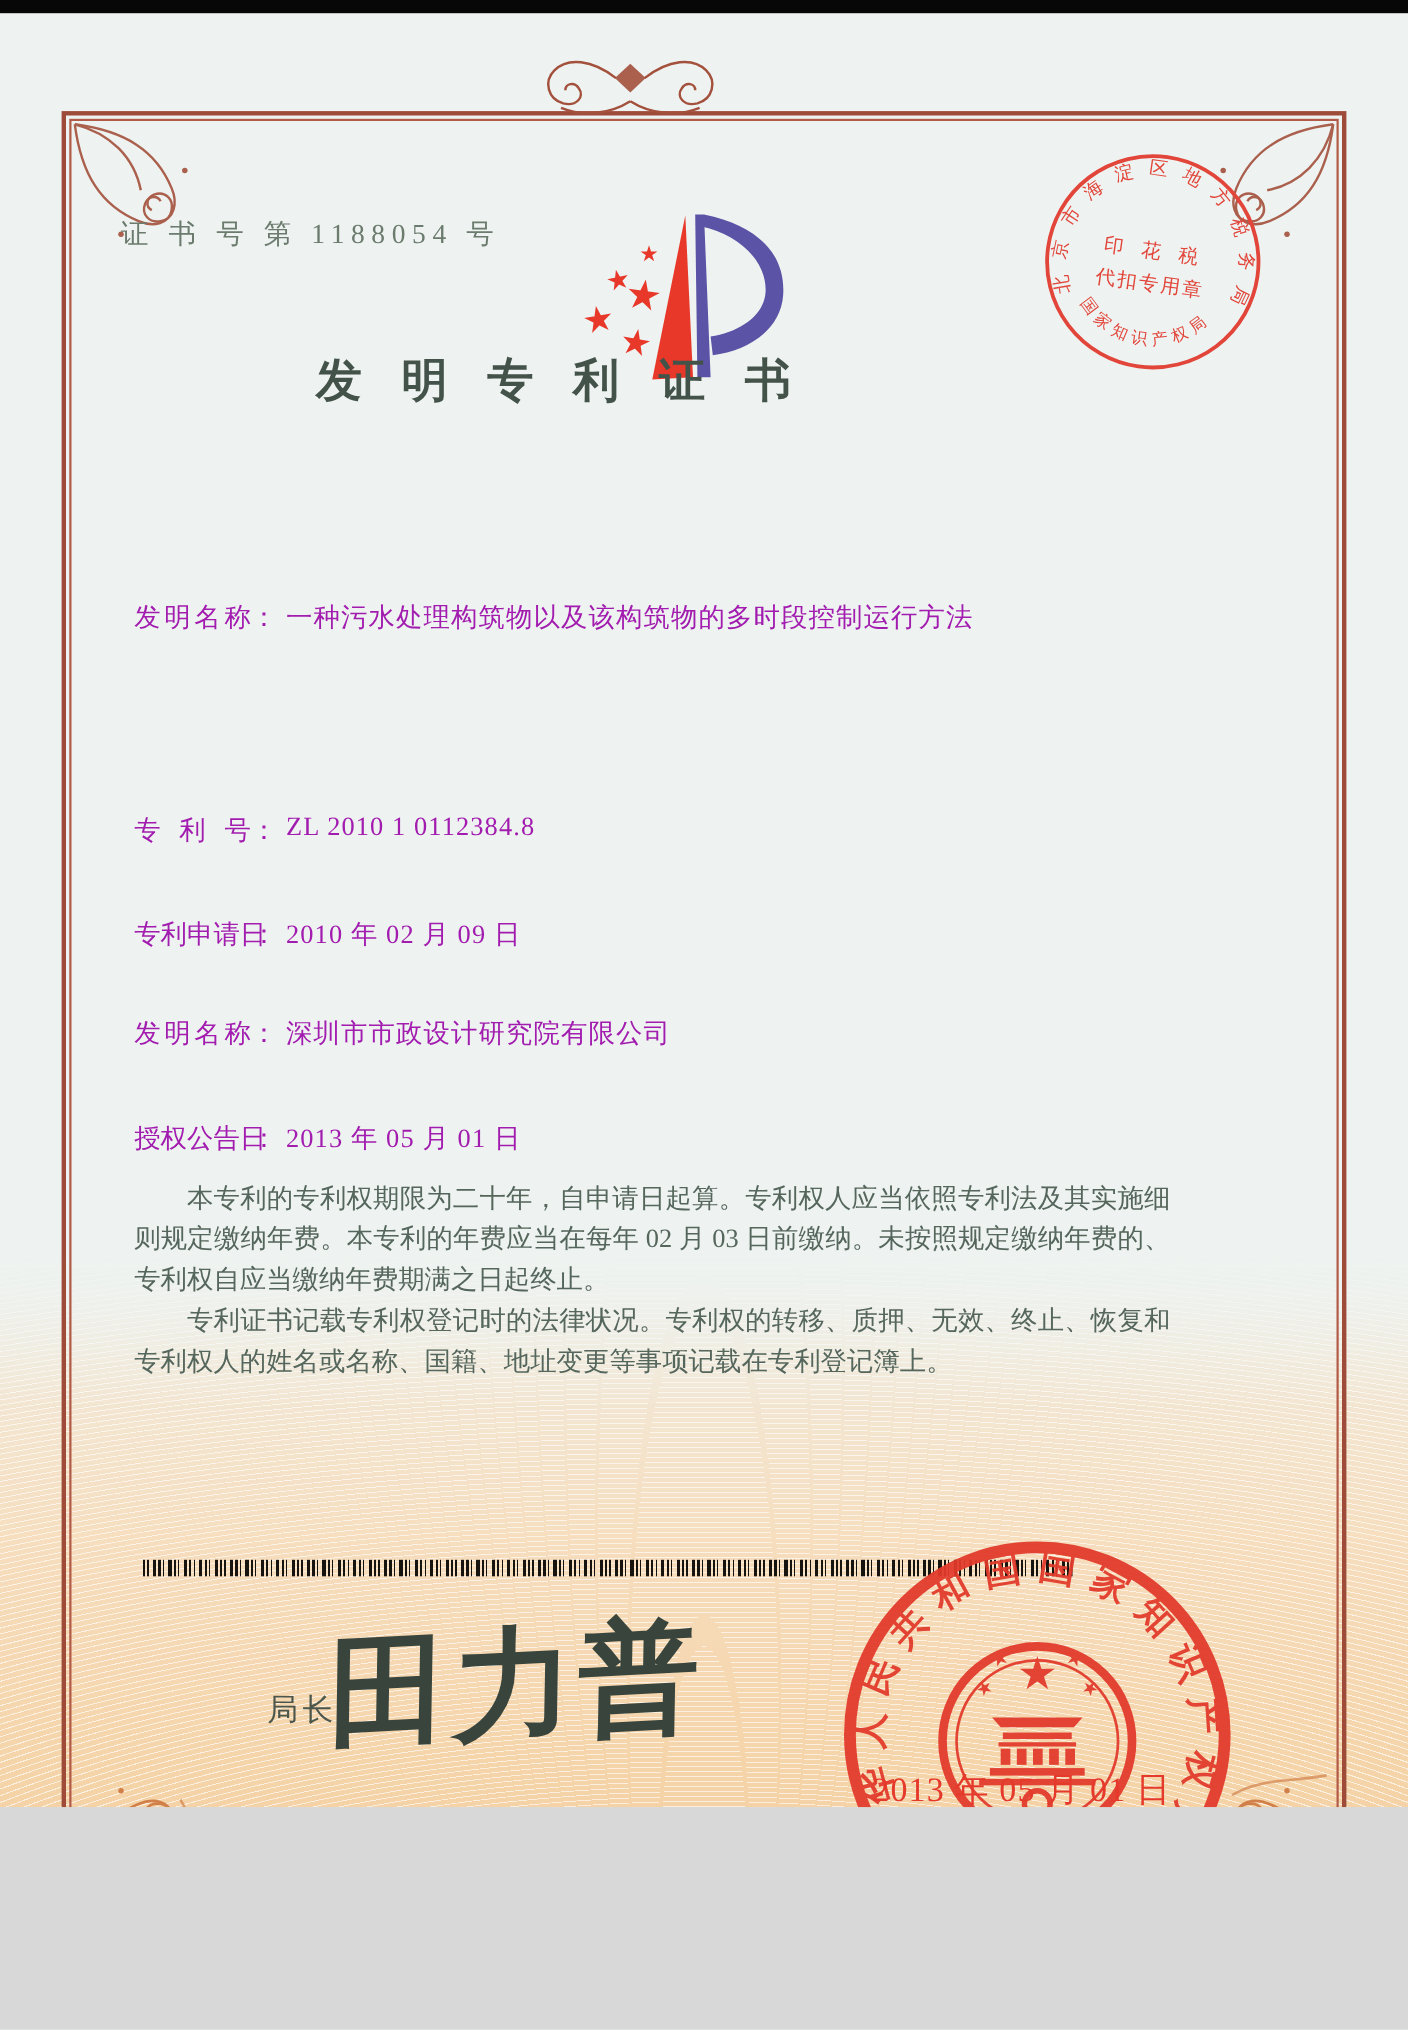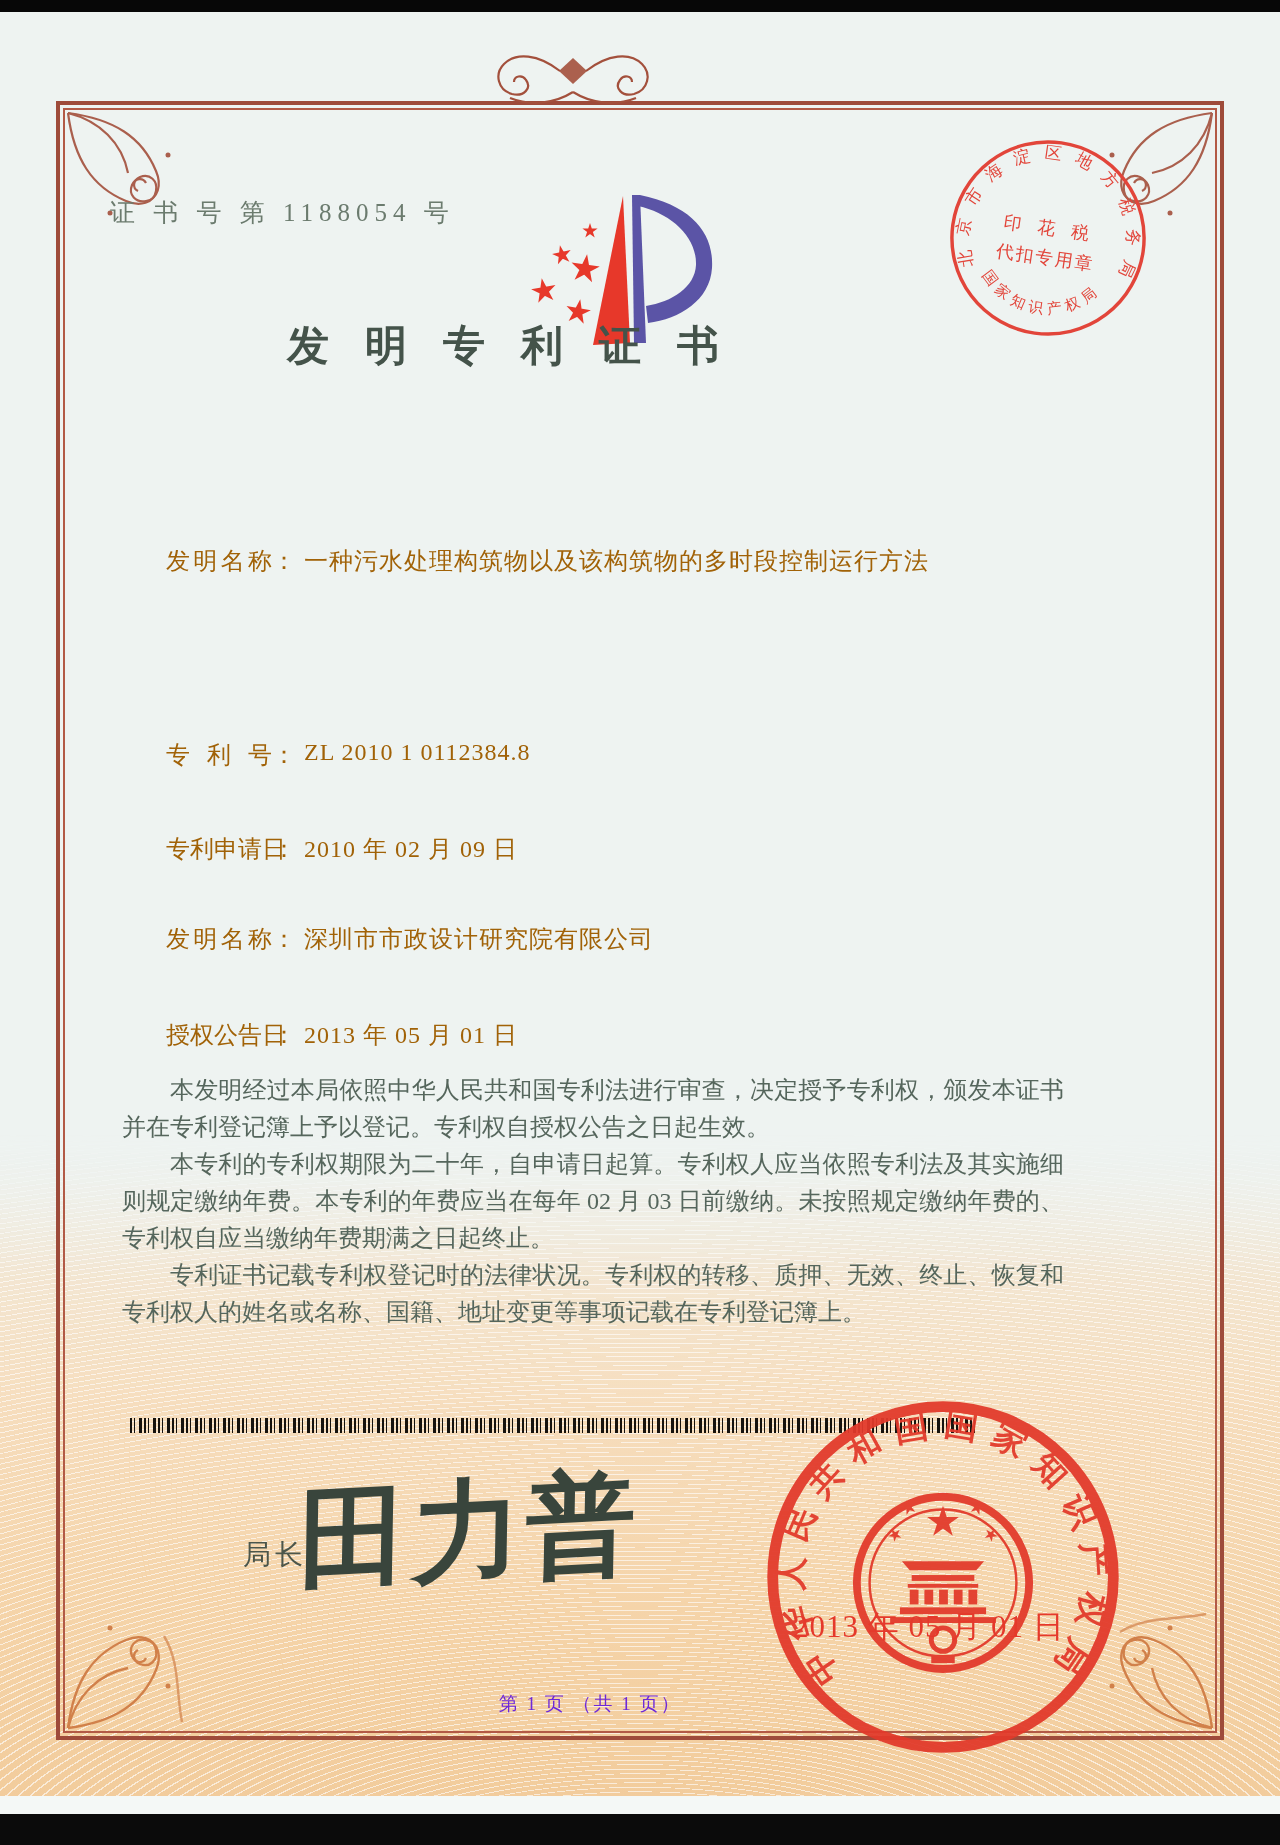--- a/index.html
+++ b/index.html
@@ -1,16 +1,16 @@
 <!DOCTYPE html>
 <html><head>
 <meta charset="utf-8">
 <style>
   html,body{margin:0;padding:0;background:#d8d8d8;}
-  #page{position:relative;width:1280px;height:1845px;background:#eef3f1;overflow:hidden;
+  #page{position:relative;width:1280px;height:1643px;background:#eef3f1;overflow:hidden;
         font-family:"Liberation Serif","DejaVu Serif",serif;}
   
   .scan-top{position:absolute;left:0;top:0;width:1280px;height:12px;background:#070707;}
   .scan-bottom-white{position:absolute;left:0;top:1796px;width:1280px;height:18px;background:#f4f8f6;}
   .scan-bottom{position:absolute;left:0;top:1814px;width:1280px;height:31px;background:#0b0b0b;}
   
   .guilloche{position:absolute;left:0;top:1128px;width:1280px;height:668px;
     background:
       repeating-radial-gradient(95% 75% at 50% 118%,
         rgba(255,255,255,0) 0 4px, rgba(255,255,255,.62) 4px 6px, rgba(255,255,255,0) 6px 11px),
@@ -28,21 +28,21 @@
   .corner-bottom{color:#cf7c45;}
   .c-tl{left:64px;top:109px;}
   .c-tr{left:1066px;top:109px;transform:rotate(90deg);}
   .c-br{left:1066px;top:1582px;transform:rotate(180deg);}
   .c-bl{left:64px;top:1582px;transform:rotate(270deg);}
   .top-ornament{position:absolute;left:478px;top:44px;width:190px;height:72px;color:#a3503c;}
   
   .cert-no{position:absolute;left:110px;top:196px;font-size:25px;letter-spacing:6px;color:#6b7b6e;}
   .title{position:absolute;left:287px;top:318px;font-size:42px;font-weight:bold;
          letter-spacing:36px;color:#44534a;white-space:nowrap;}
-  .field-row{position:absolute;left:122px;font-size:24px;color:#a16207;white-space:nowrap;margin-left:44px;}
+  .field-row{position:absolute;left:122px;font-size:24px;color:#a21caf;white-space:nowrap;}
   .flabel{display:inline-block;width:106px;text-align:justify;text-align-last:justify;
           vertical-align:top;}
   .fcolon{display:inline-block;vertical-align:top;margin-right:8px;}
   .fvalue{display:inline-block;vertical-align:top;letter-spacing:1px;}
   .fvalue .vline{line-height:37px;}
   .body-text{position:absolute;left:122px;top:1072px;width:942px;font-size:24px;
              line-height:37px;color:#55665c;text-align:justify;}
   .body-text p{margin:0;text-indent:48px;}
   .barcode{position:absolute;left:130px;top:1418px;width:845px;height:15px;
     background:repeating-linear-gradient(90deg,
@@ -189,21 +189,20 @@
 
   <div class="field-row" style="top:923px">
     <span class="flabel">发明名称</span><span class="fcolon">：</span><span class="fvalue">深圳市市政设计研究院有限公司</span>
   </div>
 
   <div class="field-row" style="top:1019px">
     <span class="flabel">授权公告日</span><span class="fcolon">：</span><span class="fvalue">2013 年 05 月 01 日</span>
   </div>
 
   <div class="body-text">
-    <p>本发明经过本局依照中华人民共和国专利法进行审查，决定授予专利权，颁发本证书并在专利登记簿上予以登记。专利权自授权公告之日起生效。</p>
     <p>本专利的专利权期限为二十年，自申请日起算。专利权人应当依照专利法及其实施细则规定缴纳年费。本专利的年费应当在每年 02 月 03 日前缴纳。未按照规定缴纳年费的、专利权自应当缴纳年费期满之日起终止。</p>
     <p>专利证书记载专利权登记时的法律状况。专利权的转移、质押、无效、终止、恢复和专利权人的姓名或名称、国籍、地址变更等事项记载在专利登记簿上。</p>
   </div>
 
   <div class="barcode"></div>
 
   <div class="sig-title">局长</div>
   <div class="sig-name">田力普</div>
 
   <div class="seal-main">

